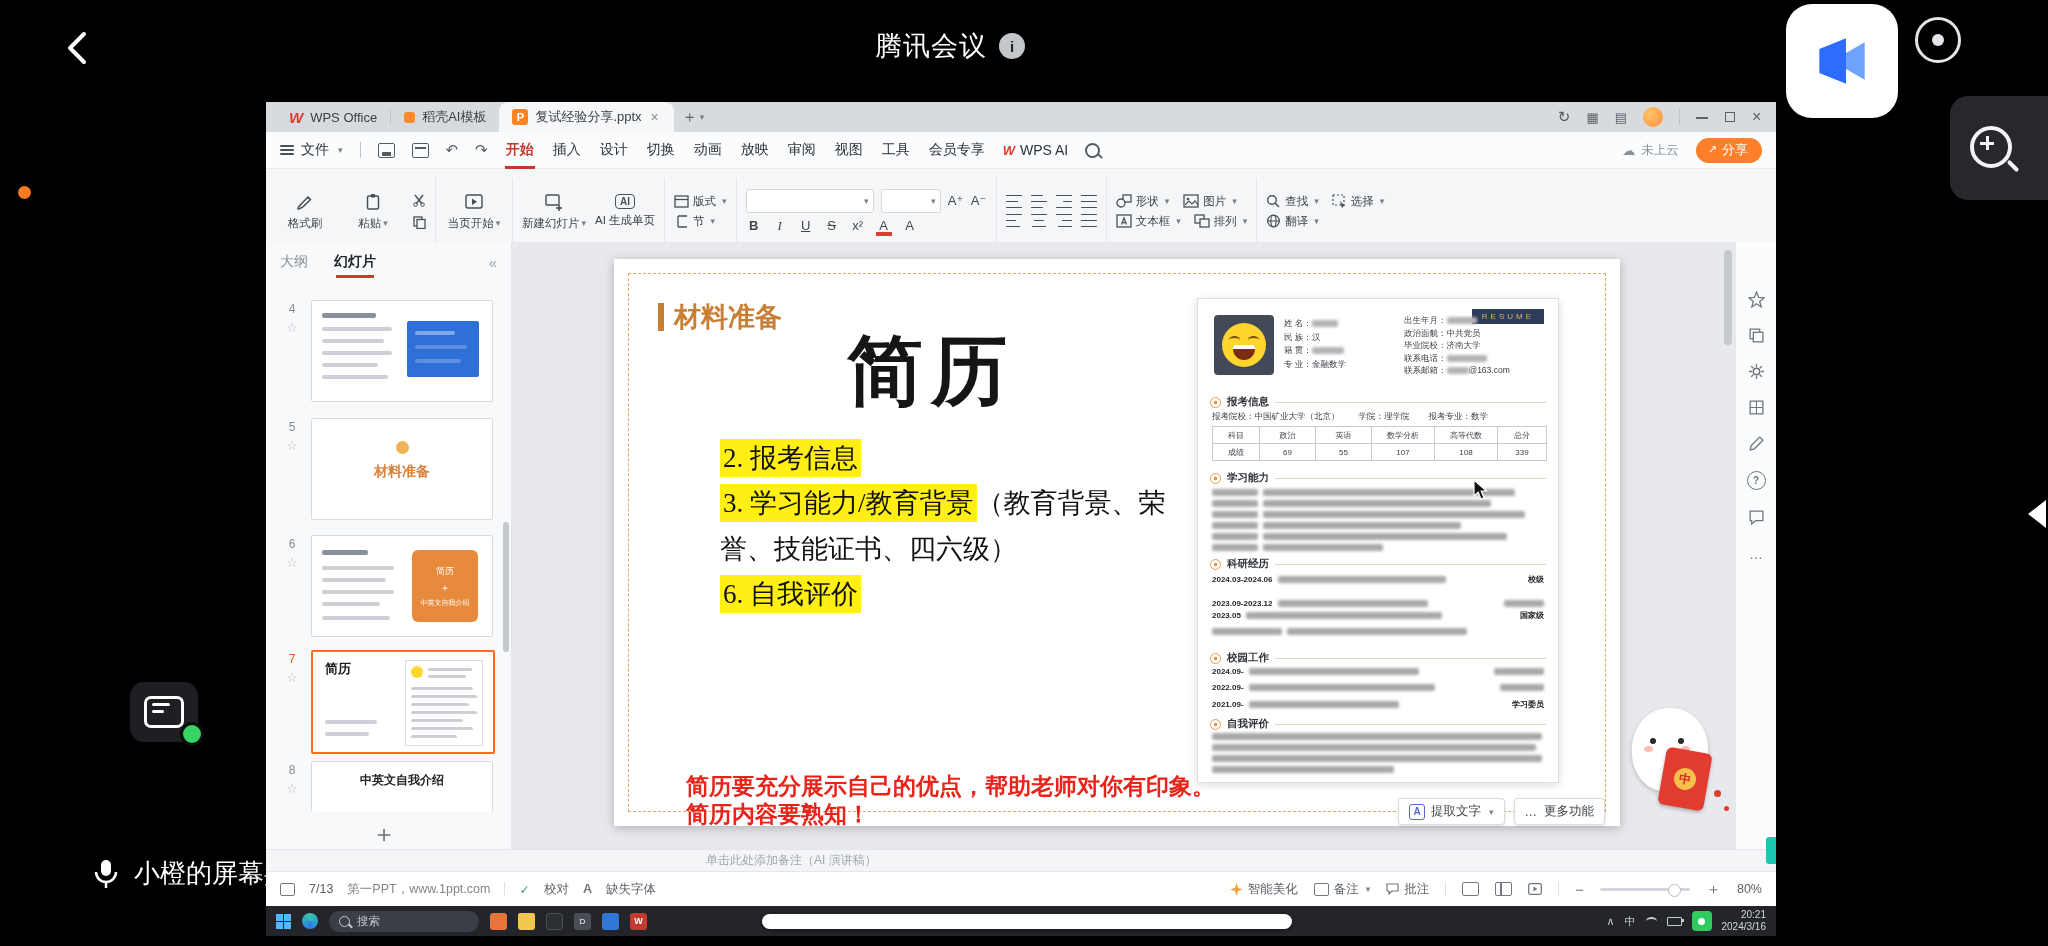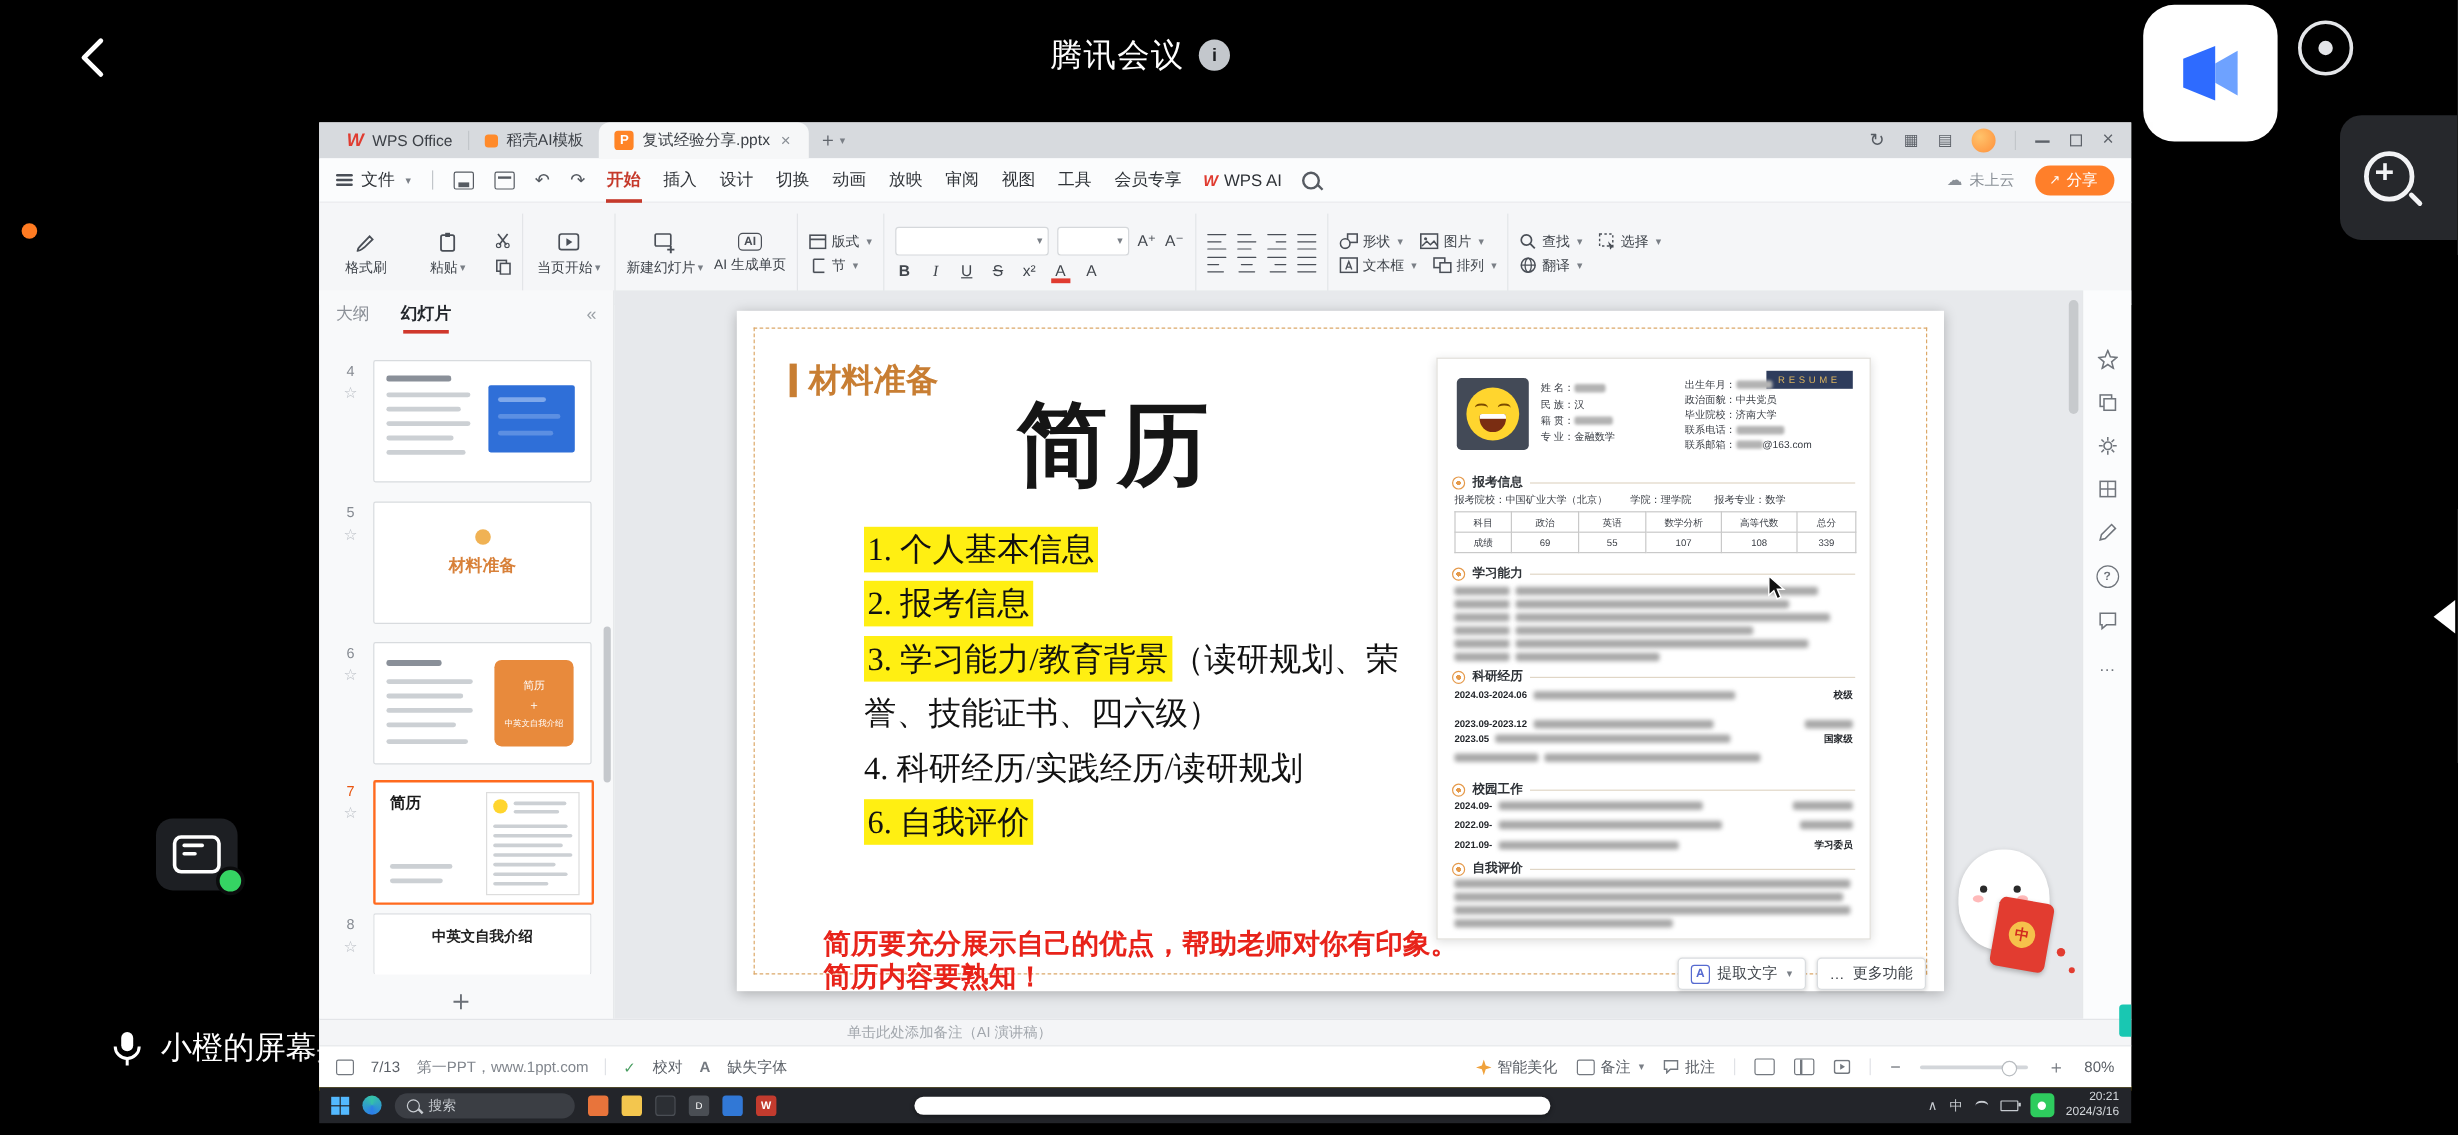--- a/index.html
+++ b/index.html
@@ -606,34 +606,28 @@
     <div class="abs canvas">
       <div class="slide">
         <div class="slide-frame"></div>
         <div class="sec-tag">
           <span class="sec-bar"></span>
           <span class="sec-text">材料准备</span>
         </div>
         <div class="stitle">简历</div>
         <div class="slist">
           <div class="sline">
-              <span class="hl">1. 个人基本信息</span>
-            </div>
-          <div class="sline">
               <span class="hl">2. 报考信息</span>
             </div>
           <div class="sline">
               <span class="hl">3. 学习能力/教育背景</span>
-              <span class="rest">（读研规划、荣</span>
+              <span class="rest">（教育背景、荣</span>
             </div>
           <div class="sline">
               <span class="rest">誉、技能证书、四六级）</span>
-            </div>
-          <div class="sline">
-              <span class="rest">4. 科研经历/实践经历/读研规划</span>
             </div>
           <div class="sline">
               <span class="hl">6. 自我评价</span>
             </div>
         </div>
         <div class="warn" style="top:512px;">简历要充分展示自己的优点，帮助老师对你有印象。</div>
         <div class="warn" style="top:540px;">简历内容要熟知！</div>
 
         <div class="resume">
           <div class="res-banner">RESUME</div>

